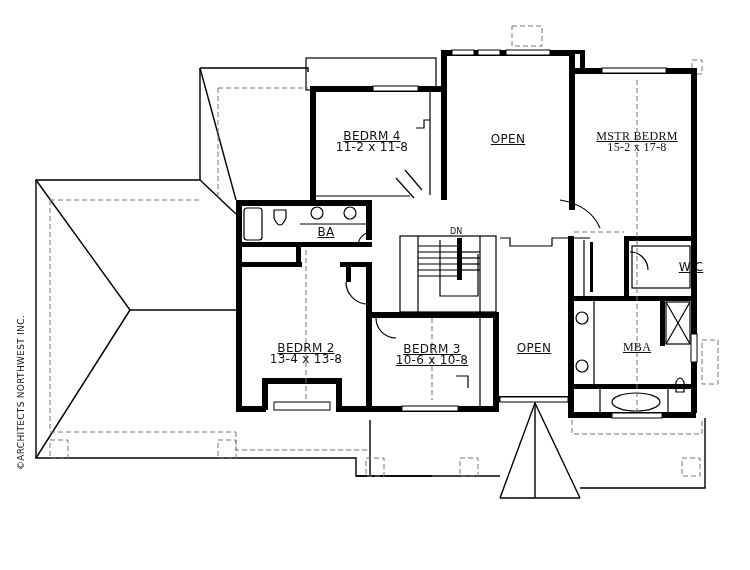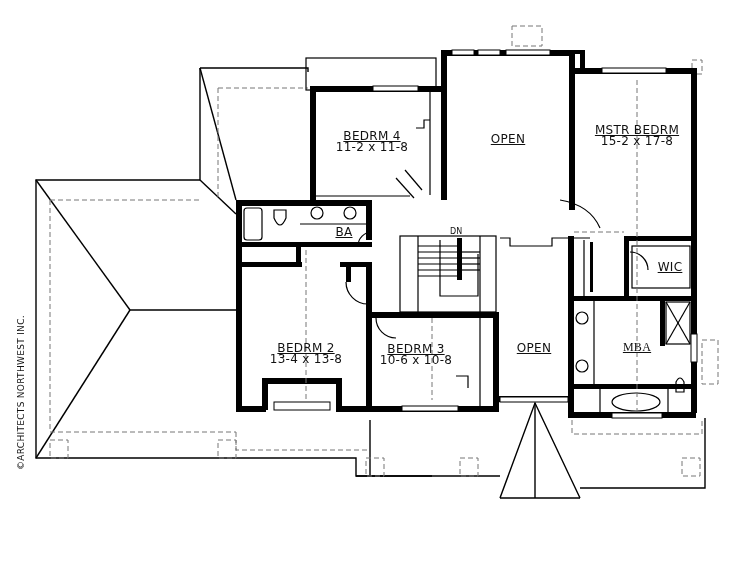--- a/index.html
+++ b/index.html
@@ -179,35 +179,35 @@
   </g>
 </svg>
 
 <div class="label" style="left:372px; top:131px;">
   <span class="name">BEDRM 4</span>
   <span class="dims">11-2 x 11-8</span>
 </div>
 <div class="label" style="left:508px; top:134px;">
   <span class="name">OPEN</span>
 </div>
-<div class="label" style="left:637px; top:125px;">
+<div class="label" style="left:637px; top:131px;font-family:Liberation Serif, serif;">
   <span class="name">MSTR BEDRM</span>
   <span class="dims">15-2 x 17-8</span>
 </div>
-<div class="label" style="left:344px; top:227px;">
+<div class="label" style="left:326px; top:227px;">
   <span class="name">BA</span>
 </div>
-<div class="label" style="left:670px; top:262px;">
+<div class="label" style="left:691px; top:262px;">
   <span class="name">WIC</span>
 </div>
 <div class="label" style="left:306px; top:343px;">
   <span class="name">BEDRM 2</span>
   <span class="dims">13-4 x 13-8</span>
 </div>
-<div class="label" style="left:416px; top:344px;">
+<div class="label" style="left:432px; top:344px;text-decoration:underline;">
   <span class="name">BEDRM 3</span>
   <span class="dims">10-6 x 10-8</span>
 </div>
 <div class="label" style="left:534px; top:343px;">
   <span class="name">OPEN</span>
 </div>
 <div class="label" style="left:637px; top:342px;font-family:Liberation Serif, serif;">
   <span class="name">MBA</span>
 </div>
 

